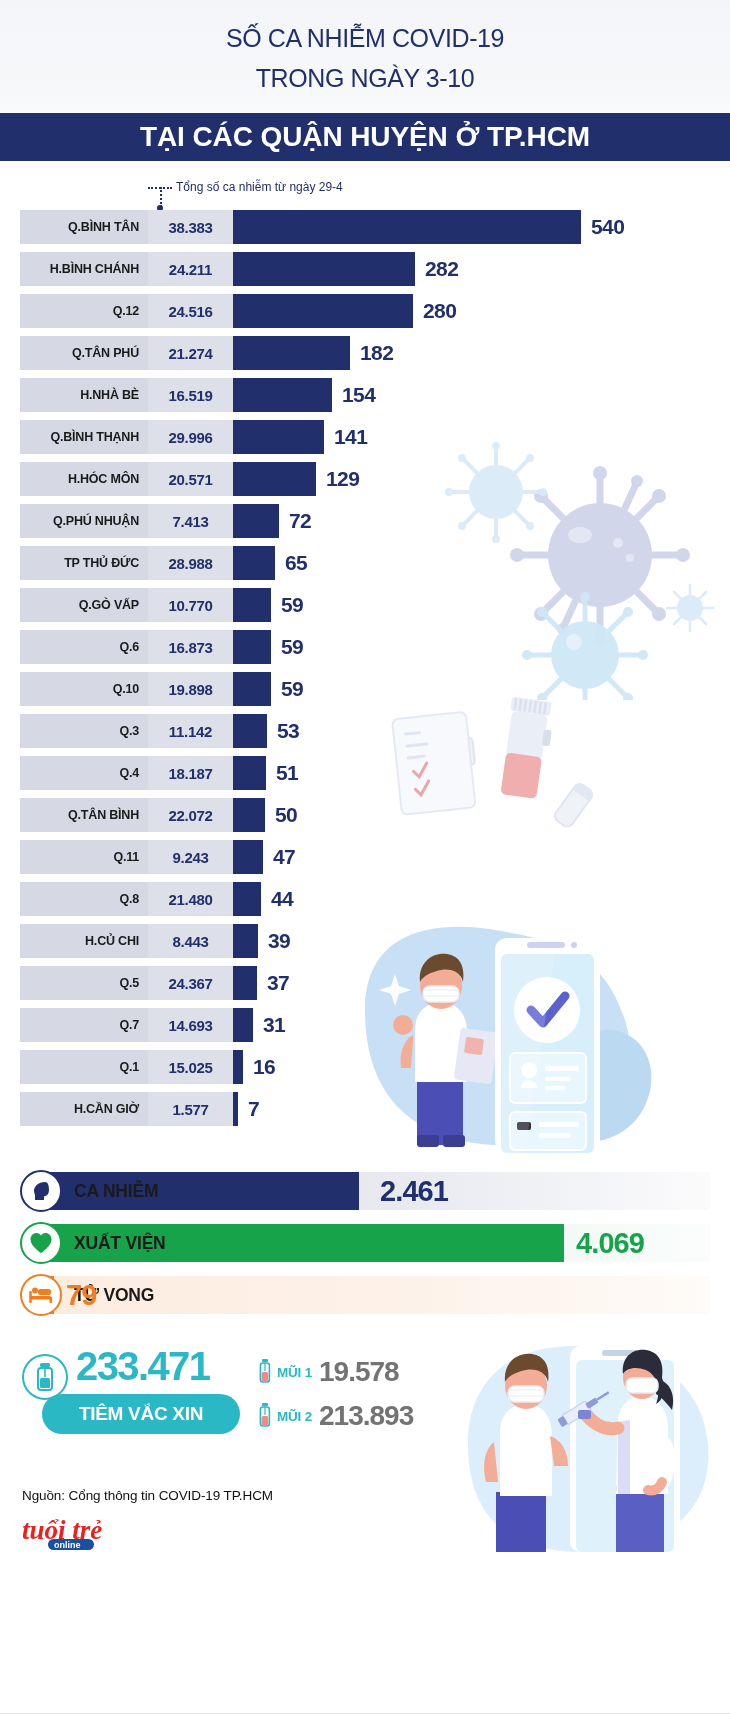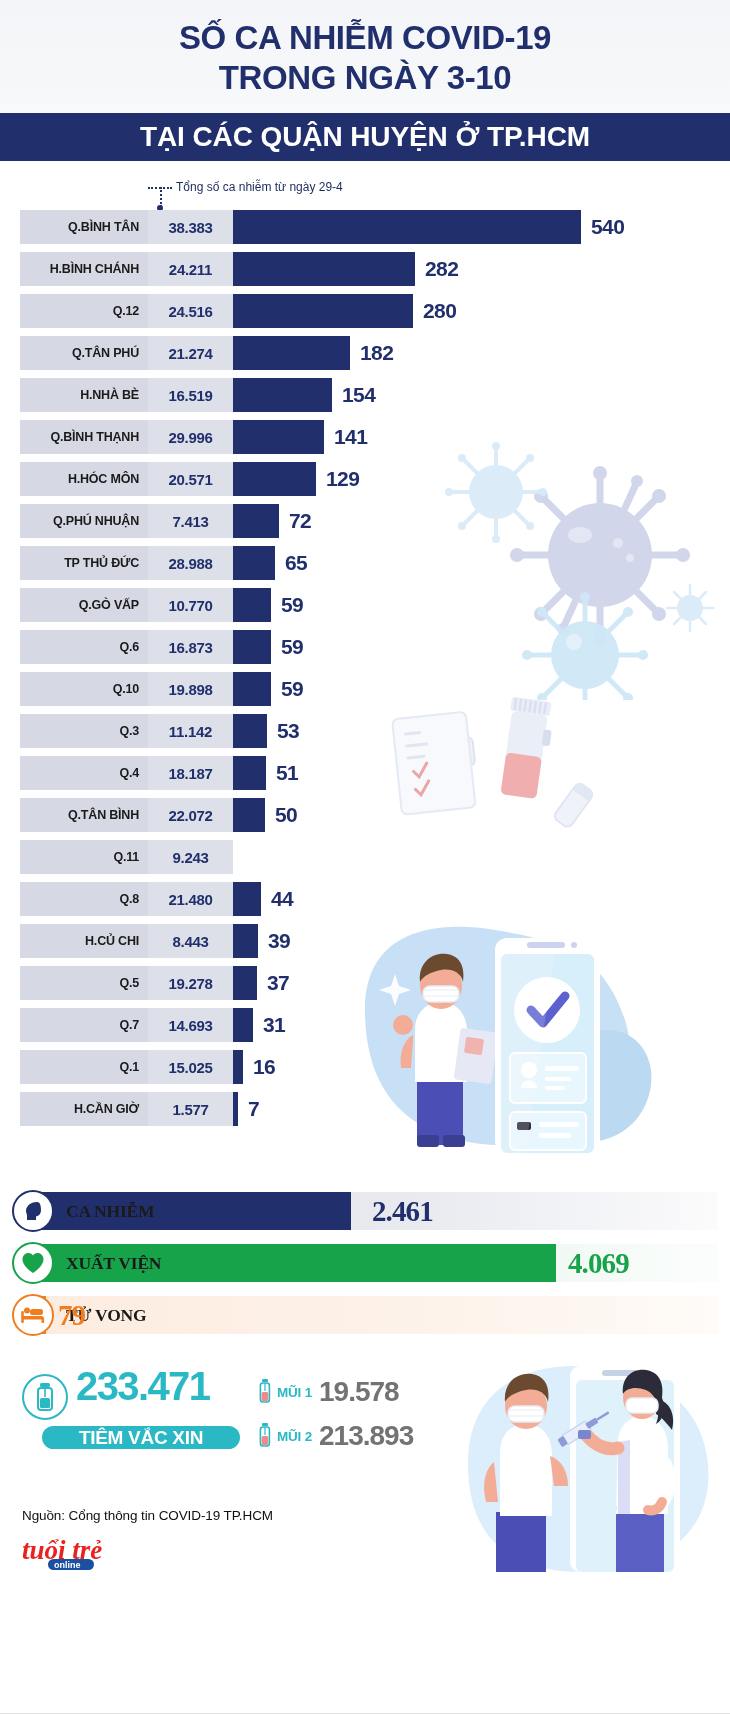--- a/index.html
+++ b/index.html
@@ -9,21 +9,21 @@
     font-family: "Liberation Sans", "DejaVu Sans", sans-serif;
     overflow: hidden;
   }
   #page { position: relative; width: 730px; height: 1714px; background:#fff; }
 
   
   .header-wrap { position: relative; width: 730px; height: 168px;
       background: linear-gradient(180deg,#f4f5f8 0%, #f7f8fa 55%, #ffffff 100%); }
   .title-block { padding-top: 18px; text-align: center; }
   .title-line {
-    color: #21306c; font-weight: 700; font-size: 33px; line-height: 40px;
+    color: #21306c; font-weight: 400; font-size: 25px; line-height: 40px;
     letter-spacing: -0.4px; text-transform: uppercase; white-space: nowrap;
   }
   .subtitle-band {
     position: absolute; left: 0; top: 113px; width: 730px; height: 48px;
     background: #21306c; display: flex; align-items: center; justify-content: center;
   }
   .subtitle-band .sub-text {
     color: #ffffff; font-weight: 800; font-size: 28px; letter-spacing: -0.1px;
     text-transform: uppercase; white-space: nowrap;
   }
@@ -72,21 +72,21 @@
     letter-spacing: -0.6px; white-space: nowrap;
   }
 
   
   .deco { position: absolute; z-index: 1; pointer-events: none; }
   #virus-cluster { left: 440px; top: 440px; width: 290px; height: 260px; }
   #tubes { left: 390px; top: 690px; width: 230px; height: 200px; opacity: .92; }
   #person-phone { left: 355px; top: 890px; width: 300px; height: 265px; }
 
   
-  .summary { position: relative; z-index: 3; margin-top: 48px; padding: 0 12px; font-family: Liberation Serif, serif; }
+  .summary { position: relative; z-index: 3; margin-top: 28px; padding: 0 20px; }
   .sum-row { position: relative; height: 42px; margin-bottom: 10px; display: flex; align-items: center; }
   .sum-icon {
     position: relative; z-index: 3;
     width: 42px; height: 42px; border-radius: 50%;
     border: 2.5px solid #21306c; background: #ffffff;
     display: flex; align-items: center; justify-content: center; flex: none;
   }
   .sum-icon.green { border-color: #16a34a; }
   .sum-icon.orange { border-color: #f07d1e; }
   .sum-track {
@@ -115,21 +115,21 @@
   .vx-icon {
     position: absolute; left: 22px; top: 12px; width: 46px; height: 46px;
     border-radius: 50%; border: 2.5px solid #2ab8c4; background:#fff;
     display: flex; align-items: center; justify-content: center;
   }
   .vx-big {
     position: absolute; left: 76px; top: 2px;
     font-size: 40px; font-weight: 800; color: #2ab8c4; letter-spacing: -1.6px;
   }
   .vx-pill {
-    position: absolute; left: 42px; top: 64px; width: 198px; height: 23px;
+    position: absolute; left: 42px; top: 52px; width: 198px; height: 40px;
     background: #2ab8c4; border-radius: 20px;
     display: flex; align-items: center; justify-content: center;
   }
   .vx-pill span { color: #ffffff; font-size: 19px; font-weight: 800; letter-spacing: -0.3px; }
   .dose { position: absolute; display: flex; align-items: center; }
   #dose1 { left: 258px; top: 14px; align-items: center; }
   #dose2 { left: 258px; top: 58px; }
   .dose-label {
     font-size: 13.5px; font-weight: 800; color: #2ab8c4; margin: 0 7px 0 5px;
     letter-spacing: -0.2px; text-transform: uppercase;
@@ -443,40 +443,44 @@
         <div class="cell-name">Q.TÂN BÌNH</div>
         <div class="cell-total">22.072</div>
         <div class="bar-area">
           <div class="bar" style="width: 32px;"></div>
           <div class="bar-value">50</div>
         </div>
       </div>
       <div class="row">
         <div class="cell-name">Q.11</div>
         <div class="cell-total">9.243</div>
+        <div class="bar-area">
+          <div class="bar" style="width: 30px;"></div>
+          <div class="bar-value">47</div>
+        </div>
       </div>
       <div class="row">
         <div class="cell-name">Q.8</div>
         <div class="cell-total">21.480</div>
         <div class="bar-area">
           <div class="bar" style="width: 28px;"></div>
           <div class="bar-value">44</div>
         </div>
       </div>
       <div class="row">
         <div class="cell-name">H.CỦ CHI</div>
         <div class="cell-total">8.443</div>
         <div class="bar-area">
           <div class="bar" style="width: 25px;"></div>
           <div class="bar-value">39</div>
         </div>
       </div>
       <div class="row">
         <div class="cell-name">Q.5</div>
-        <div class="cell-total">19.278</div>
+        <div class="cell-total">24.367</div>
         <div class="bar-area">
           <div class="bar" style="width: 24px;"></div>
           <div class="bar-value">37</div>
         </div>
       </div>
       <div class="row">
         <div class="cell-name">Q.7</div>
         <div class="cell-total">14.693</div>
         <div class="bar-area">
           <div class="bar" style="width: 20px;"></div>

